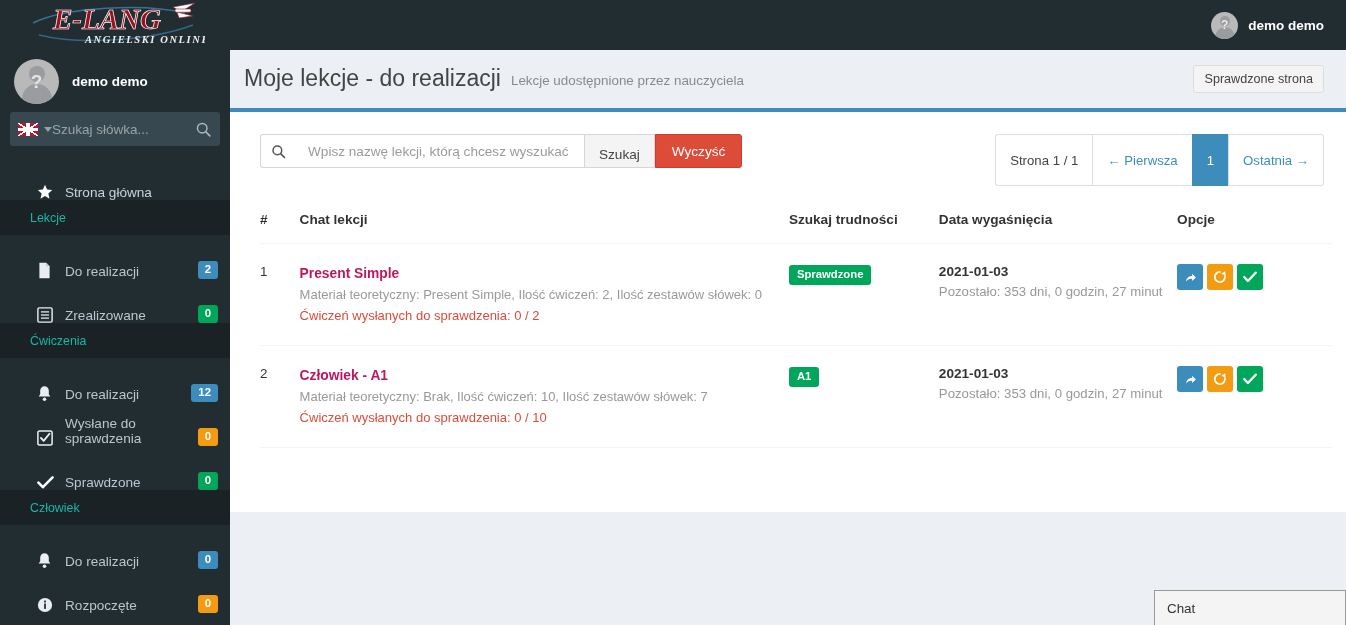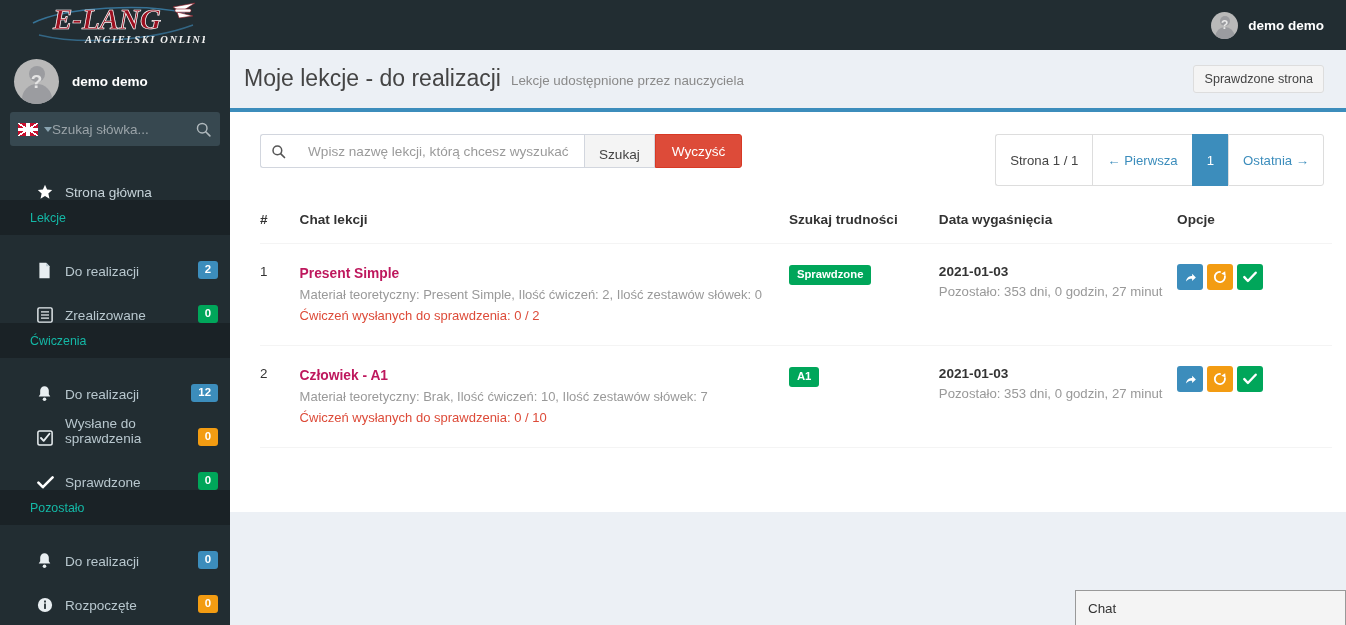--- a/index.html
+++ b/index.html
@@ -298,21 +298,21 @@
     padding: 0;
   }
   .opt-blue { background: #3c8dbc; }
   .opt-orange { background: #f39c12; }
   .opt-green { background: #00a65a; }
 
   
   .chat-box {
     position: absolute;
     right: 0px; bottom: 0px;
-    width: 271px; height: 35px;
+    width: 192px; height: 35px;
     background: #f4f4f4;
     border: 1px solid #999;
     border-bottom: 0;
     display: flex; align-items: center;
     padding-left: 12px;
     z-index: 20;
   }
   .chat-title { font-size: 13.4px; color: #333; }
 
   .content-bg-fill { background: #ecf0f5; height: 100%; }
@@ -421,21 +421,21 @@
     <div class="sb-item">
       <span class="ico">
         <svg width="17" height="15" viewBox="0 0 18 14">
             <polyline points="1.5,7.2 6.2,12 16.5,1.6" fill="none" stroke="#fff" stroke-width="2.7" stroke-linecap="round" stroke-linejoin="round"></polyline>
           </svg>
       </span>
       <span class="lbl">Sprawdzone</span>
       <span class="badge green">0</span>
     </div>
 
-    <div class="sb-header">Pozostało</div>
+    <div class="sb-header">Człowiek</div>
 
     <div class="sb-item">
       <span class="ico">
         <svg width="15" height="17" viewBox="0 0 16 18">
             <path d="M8 1.2 a4.6 4.6 0 0 1 4.6 4.6 v4 l1.6 2.4 H1.8 l1.6 -2.4 v-4 A4.6 4.6 0 0 1 8 1.2 z" fill="#e8eef1"></path>
             <circle cx="8" cy="15.2" r="1.9" fill="#e8eef1"></circle>
           </svg>
       </span>
       <span class="lbl">Do realizacji</span>
       <span class="badge blue">0</span>

